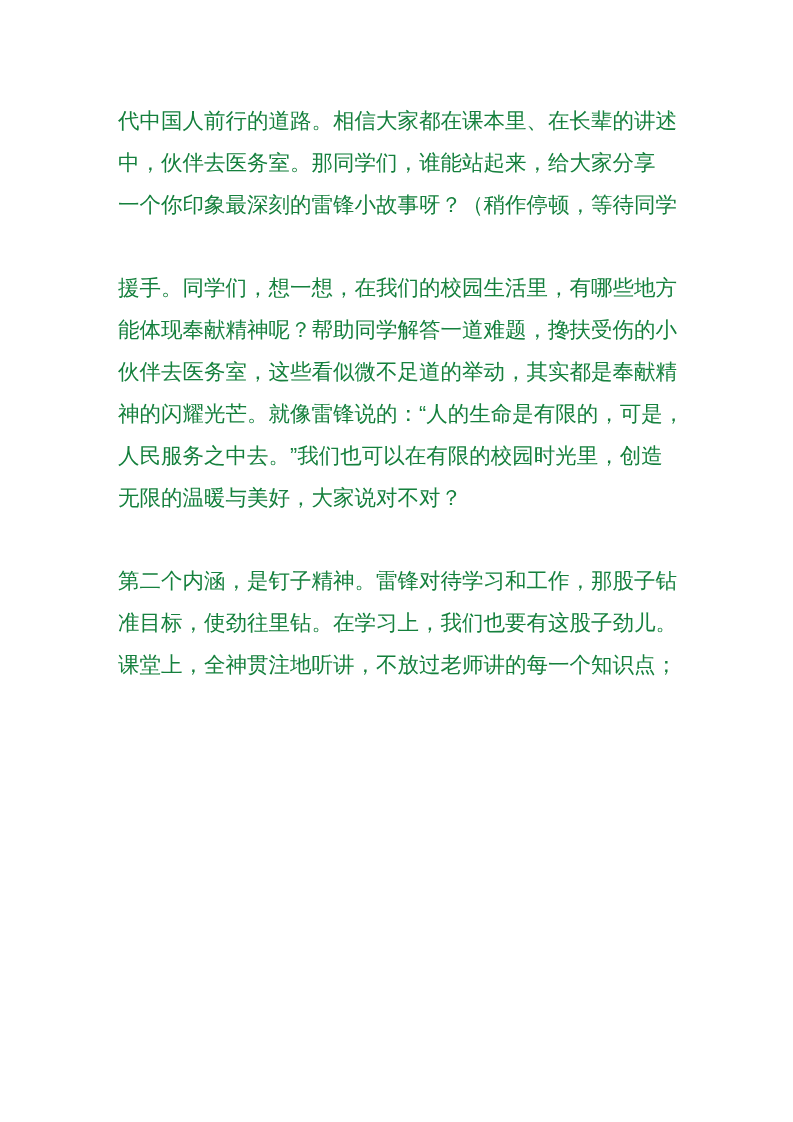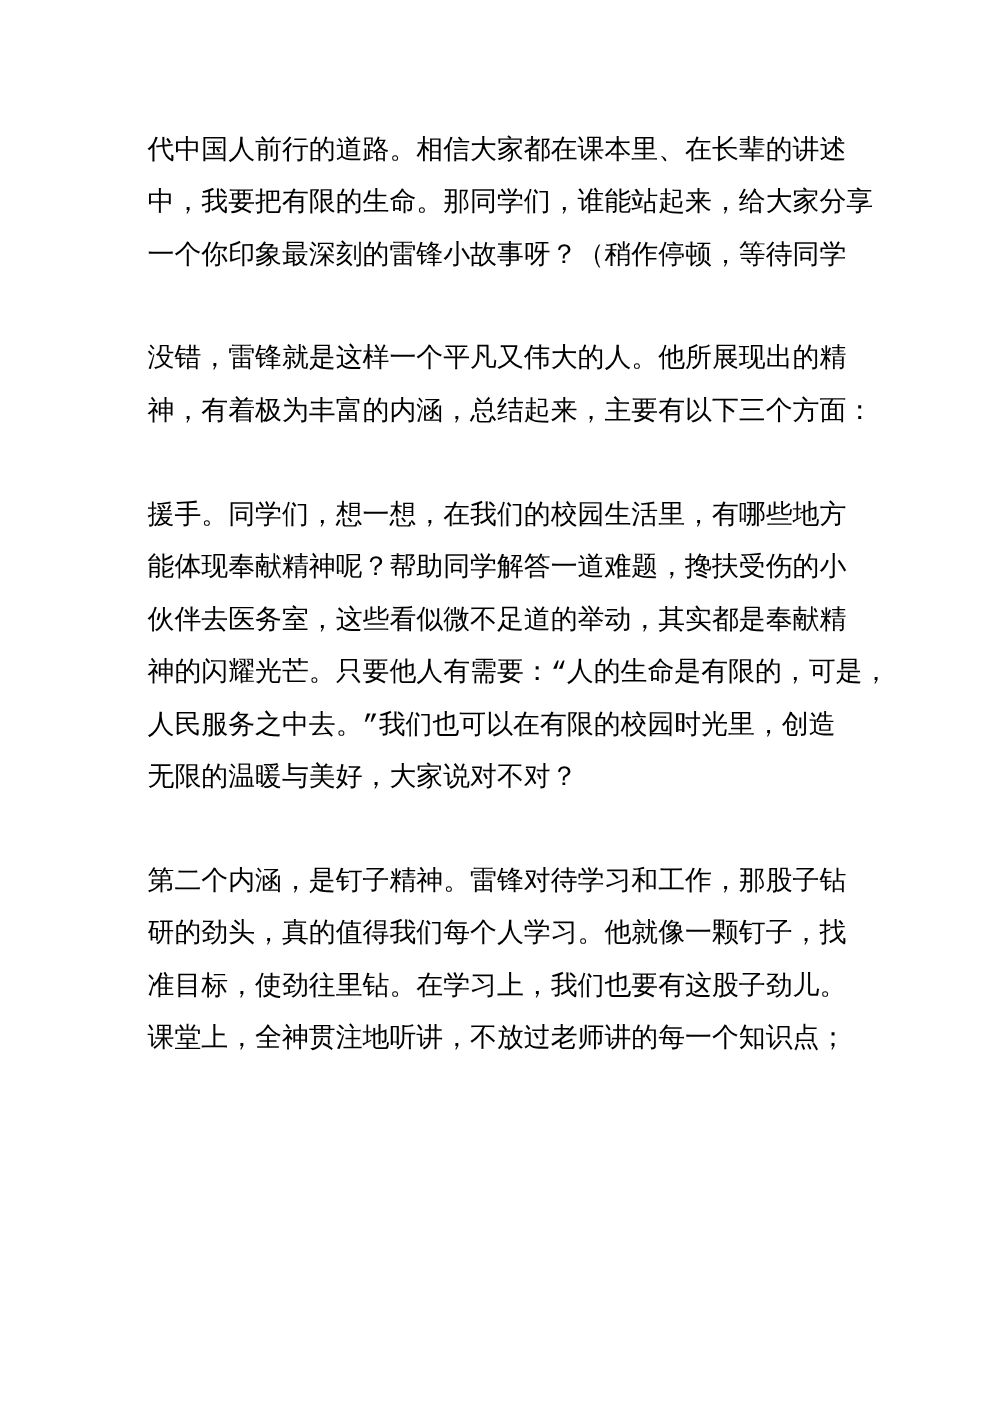--- a/index.html
+++ b/index.html
@@ -20,48 +20,42 @@
     left: 118px;
     top: 100px;
     width: 562px;
   }
   .paragraph {
     margin: 0 0 41px 0;
   }
   .line {
     font-size: 21.5px;
     line-height: 42px;
-    color: #000000;
+    color: #15803d;
     white-space: nowrap;
     letter-spacing: 0px;
-    font-family: Liberation Mono, monospace;
   }
 </style>
 </head>
 <body>
 
 <div class="page">
   <div class="content">
     <div class="paragraph">
         <div class="line">代中国人前行的道路。相信大家都在课本里、在长辈的讲述</div>
-        <div class="line">中，我要把有限的生命。那同学们，谁能站起来，给大家分享</div>
+        <div class="line">中，伙伴去医务室。那同学们，谁能站起来，给大家分享</div>
         <div class="line">一个你印象最深刻的雷锋小故事呀？（稍作停顿，等待同学</div>
-      </div>
-    <div class="paragraph">
-        <div class="line">没错，雷锋就是这样一个平凡又伟大的人。他所展现出的精</div>
-        <div class="line">神，有着极为丰富的内涵，总结起来，主要有以下三个方面：</div>
       </div>
     <div class="paragraph">
         <div class="line">援手。同学们，想一想，在我们的校园生活里，有哪些地方</div>
         <div class="line">能体现奉献精神呢？帮助同学解答一道难题，搀扶受伤的小</div>
         <div class="line">伙伴去医务室，这些看似微不足道的举动，其实都是奉献精</div>
-        <div class="line">神的闪耀光芒。只要他人有需要：“人的生命是有限的，可是，</div>
+        <div class="line">神的闪耀光芒。就像雷锋说的：“人的生命是有限的，可是，</div>
         <div class="line">人民服务之中去。”我们也可以在有限的校园时光里，创造</div>
         <div class="line">无限的温暖与美好，大家说对不对？</div>
       </div>
     <div class="paragraph">
         <div class="line">第二个内涵，是钉子精神。雷锋对待学习和工作，那股子钻</div>
-        <div class="line">研的劲头，真的值得我们每个人学习。他就像一颗钉子，找</div>
         <div class="line">准目标，使劲往里钻。在学习上，我们也要有这股子劲儿。</div>
         <div class="line">课堂上，全神贯注地听讲，不放过老师讲的每一个知识点；</div>
       </div>
   </div>
 </div>
 
 </body></html>

